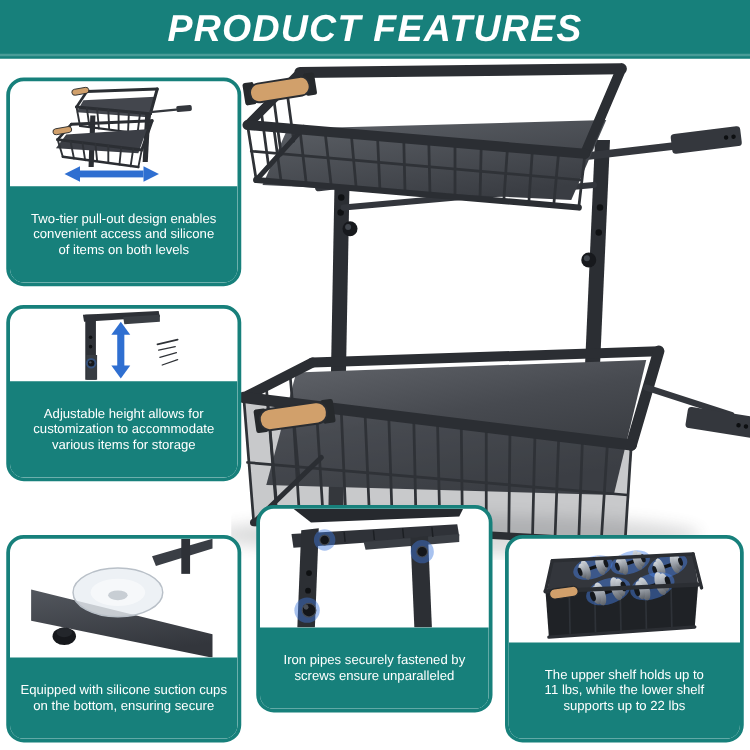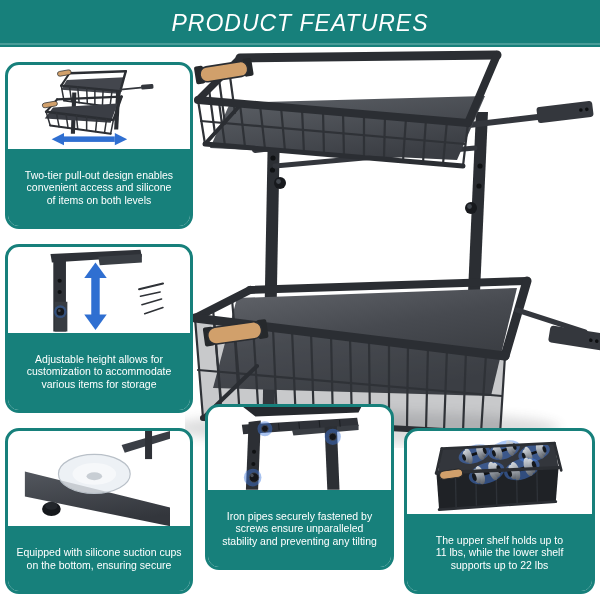--- a/index.html
+++ b/index.html
@@ -10,42 +10,42 @@
   
   .banner{
     position:absolute;left:0;top:0;width:600px;height:47px;
     background:#17807b;display:flex;align-items:center;justify-content:center;
   }
   .banner::after{
     content:"";position:absolute;left:0;right:0;bottom:2px;height:2px;
     background:rgba(255,255,255,.22);
   }
   .banner h1{
-    margin:0;color:#fff;font-size:23px;font-weight:normal;font-style:italic;
+    margin:0;color:#fff;font-size:30px;font-weight:bold;font-style:italic;
     letter-spacing:1px;white-space:nowrap;
   }
   
   .main-art{position:absolute;left:185px;top:48px;width:415px;height:400px;z-index:1;}
   
   .card{
     position:absolute;z-index:2;background:#fff;border:3px solid #17807b;
     border-radius:14px;box-sizing:border-box;display:flex;flex-direction:column;
     overflow:hidden;
   }
   .card .img{flex:1;position:relative;overflow:hidden;}
   .card .img svg{position:absolute;left:0;top:0;width:100%;height:100%;}
   .caption{
     background:#17807b;color:#ffffff;text-align:center;
     font-size:10.5px;line-height:12.4px;font-weight:normal;
     display:flex;flex-direction:column;align-items:center;justify-content:center;
     min-height:40px;padding:20px 1px;box-sizing:border-box;
   }
   .caption div{white-space:nowrap;}
   .c1{left:5px;top:62px;width:188px;height:167px;}
-  .c2{left:5px;top:244px;width:188px;height:169px;}
+  .c2{left:5px;top:244px;width:188px;height:141px;}
   .c3{left:5px;top:428px;width:188px;height:166px;justify-content:center;}
   .c4{left:205px;top:404px;width:189px;height:166px;}
   .c5{left:404px;top:428px;width:191px;height:166px;}
   .wire{stroke:#2f3237;stroke-width:2.2;stroke-linecap:round;}
   .rim{stroke:#2b2e33;fill:none;stroke-linecap:round;}
 </style>
 </head>
 <body>
 
 <header class="banner">
@@ -331,21 +331,20 @@
       <g>
         <circle cx="22" cy="104" r="13" fill="rgba(63,120,220,0.45)"></circle>
         <circle cx="24" cy="104" r="7" fill="#14161a" stroke="#454a52" stroke-width="1.2"></circle>
         <circle cx="21" cy="101" r="2.5" fill="#4a4f57"></circle>
       </g>
     </svg>
   </div>
   <div class="caption">
     <div>Iron pipes securely fastened by</div>
     <div>screws ensure unparalleled</div>
-    <div>stability and preventing any tilting</div>
   </div>
 </div>
 
 <div class="card c5">
   <div class="img">
     <svg viewBox="0 0 190 122">
       <defs>
         <linearGradient id="disc" x1="0" y1="0" x2="0" y2="1">
           <stop offset="0" stop-color="#d3d8de"></stop>
             <stop offset="0.5" stop-color="#9aa0a8"></stop>

